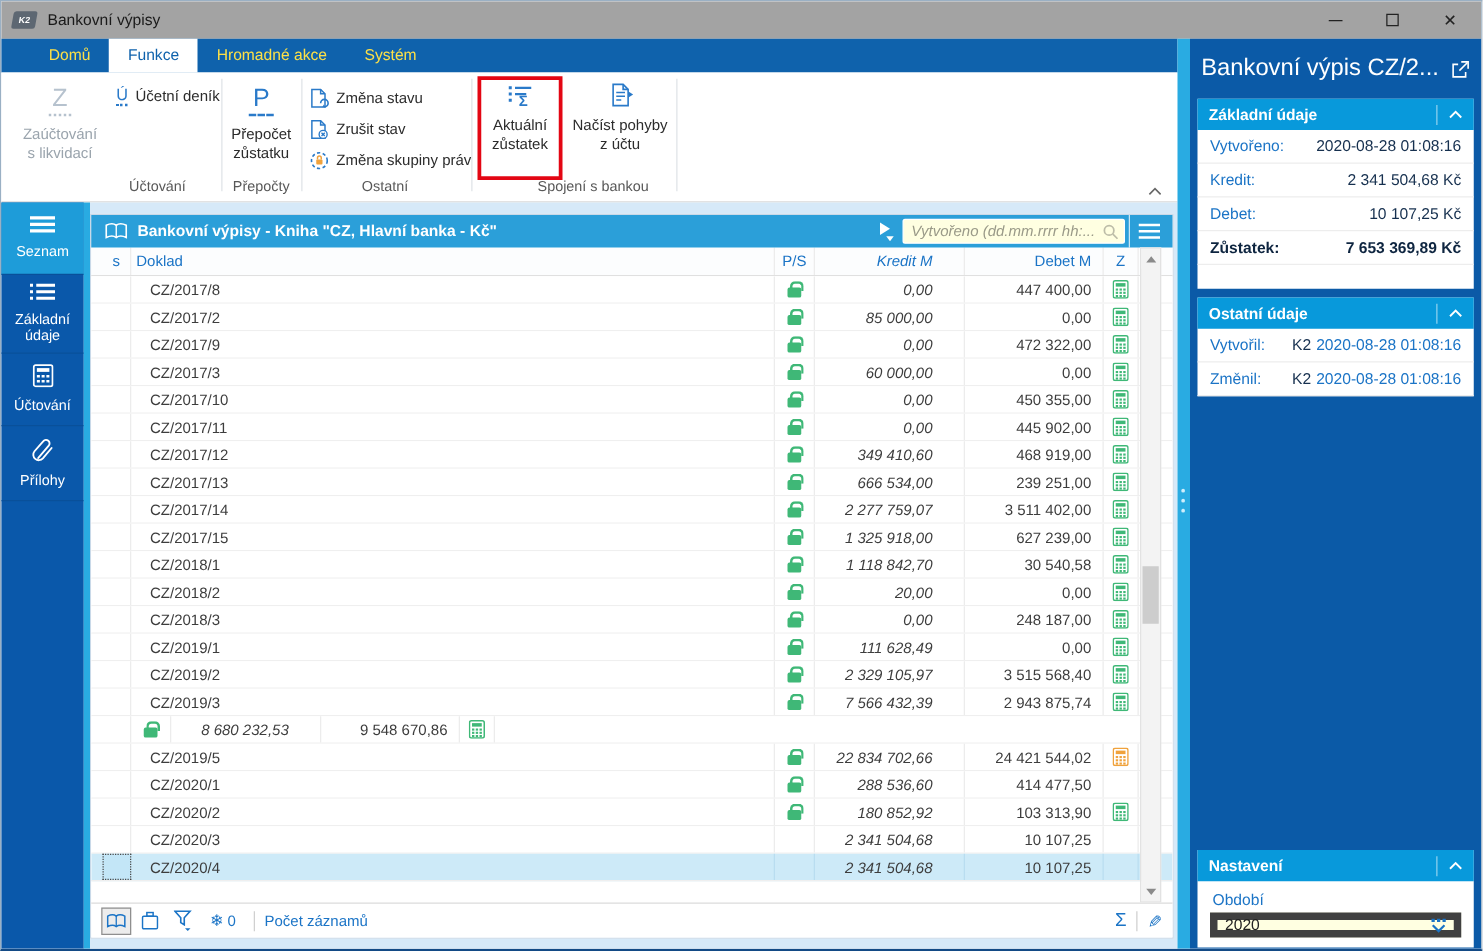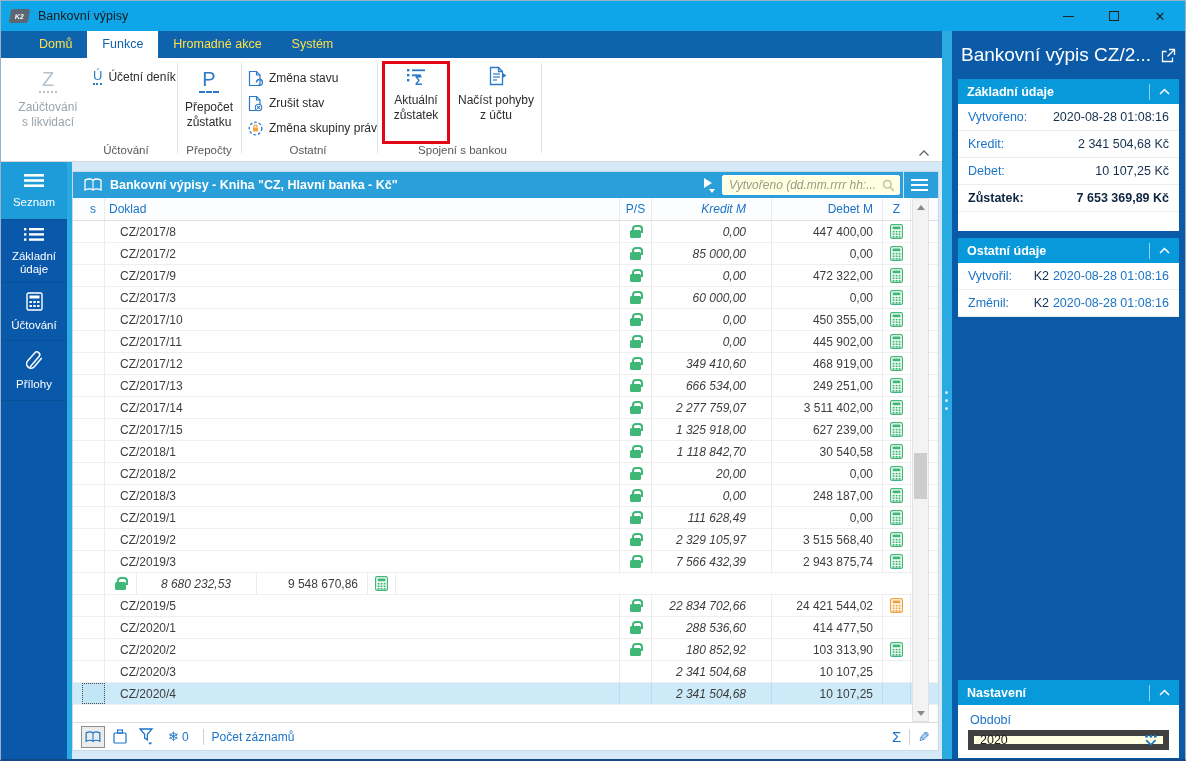--- a/index.html
+++ b/index.html
@@ -1,21 +1,21 @@
 <!DOCTYPE html>
 <html><head>
 <meta charset="utf-8">
 <style>
   html,body{margin:0;padding:0;background:#e8e8e8;}
   *{box-sizing:border-box;}
   .window{position:relative;width:1186px;height:761px;background:#fff;
     font-family:"Liberation Sans",sans-serif;border:1px solid #9ab0c4;
     border-bottom:2px solid #134a85;overflow:hidden;}
   
-  .titlebar{position:absolute;left:0;top:0;width:100%;height:30px;background:#0ea5e9;display:flex;align-items:center;}
+  .titlebar{position:absolute;left:0;top:0;width:100%;height:30px;background:#a3a3a3;display:flex;align-items:center;}
   .appicon{width:19px;height:14px;margin-left:9px;background:#5d6772;border-radius:2px;transform:skewX(-10deg);
     color:#fff;font-size:7px;font-weight:bold;display:flex;align-items:center;justify-content:center;}
   .apptitle{margin-left:9px;font-size:12.5px;color:#1a1a1a;}
   .winbtns{position:absolute;right:2px;top:0;height:30px;display:flex;}
   .wbtn{width:46px;height:30px;display:flex;align-items:center;justify-content:center;color:#222;}
   .glyph-min{width:11px;height:0;border-top:1px solid #222;}
   .glyph-max{width:10px;height:10px;border:1px solid #222;}
   .glyph-close{font-size:13px;line-height:13px;color:#222;}
   
   .tabbar{position:absolute;left:0;top:30px;width:941px;height:27px;background:#0f62ac;display:flex;align-items:stretch;}
@@ -217,21 +217,21 @@
         <g stroke="#2a7ac9" stroke-width="1.2">
             <line x1="7" y1="8" x2="14" y2="8"></line>
             <line x1="7" y1="11" x2="14" y2="11"></line>
             <line x1="7" y1="14" x2="11" y2="14"></line>
           </g>
         <path d="M20.5 9.5l-4 2.6v-5.2z" fill="#2a7ac9"></path>
       </svg>
       <div>Načíst pohyby</div>
       <div>z účtu</div>
     </div>
-    <div class="grp-label" style="left:385px;width:153px;">Spojení s bankou</div>
+    <div class="grp-label" style="left:397px;width:153px;">Spojení s bankou</div>
     <div class="vsep" style="left:540px;"></div>
     <svg class="ribbon-collapse" width="12" height="8" viewBox="0 0 12 8">
         <path d="M1.5 6.5L6 2l4.5 4.5" fill="none" stroke="#666" stroke-width="1.3"></path>
       </svg>
   </div>
 
   <div class="sidebar">
     <div class="sbitem active" style="height:58px;">
       <span>
         <svg width="22" height="15" viewBox="0 0 22 15">
@@ -505,21 +505,21 @@
             </svg>
           </div>
         </div>
         <div class="trow">
           <div class="c cs"></div>
           <div class="c cdok">CZ/2017/13</div>
           <div class="c cps">
             <span class="lock-icon"></span>
           </div>
           <div class="c ckr">666 534,00</div>
-          <div class="c cdb">249 251,00</div>
+          <div class="c cdb">239 251,00</div>
           <div class="c cz">
             <svg width="13" height="15" viewBox="0 0 13 15">
   <rect x="0.6" y="0.6" width="11.8" height="13.8" rx="1.6" fill="#fff" stroke="#3fb877" stroke-width="1.2"></rect>
   <rect x="2.6" y="2.5" width="7.8" height="2.8" fill="#3fb877"></rect>
   <g fill="#3fb877">
                 <rect x="2.6" y="6.8" width="1.9" height="1.7"></rect>
                 <rect x="5.6" y="6.8" width="1.9" height="1.7"></rect>
                 <rect x="8.6" y="6.8" width="1.9" height="1.7"></rect>
   <rect x="2.6" y="9.4" width="1.9" height="1.7"></rect>
                 <rect x="5.6" y="9.4" width="1.9" height="1.7"></rect>

